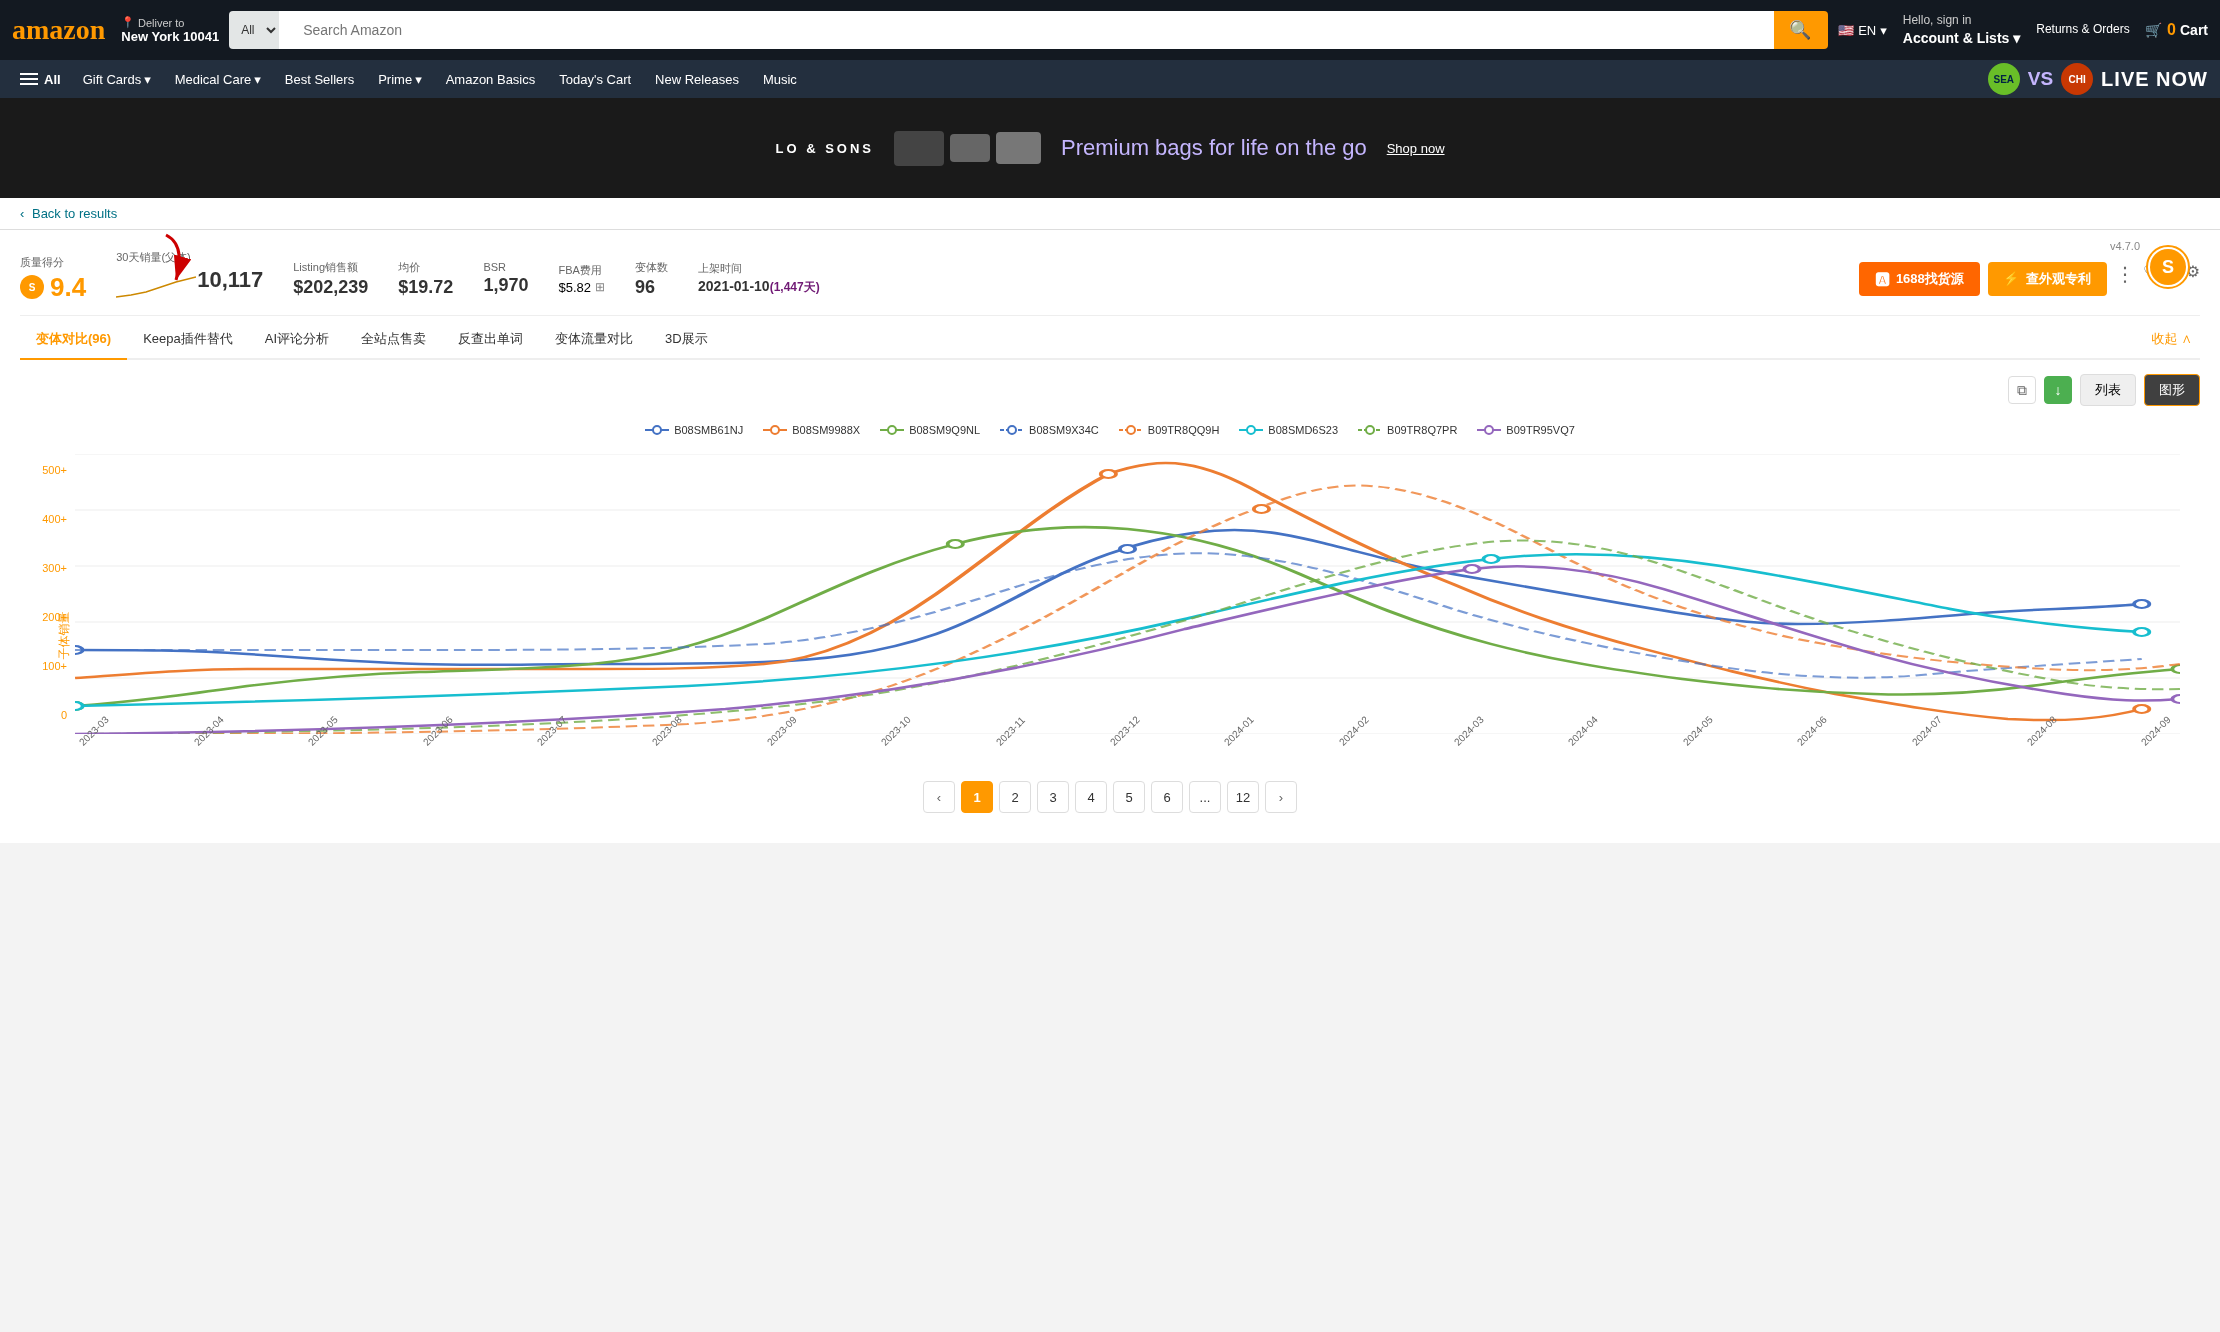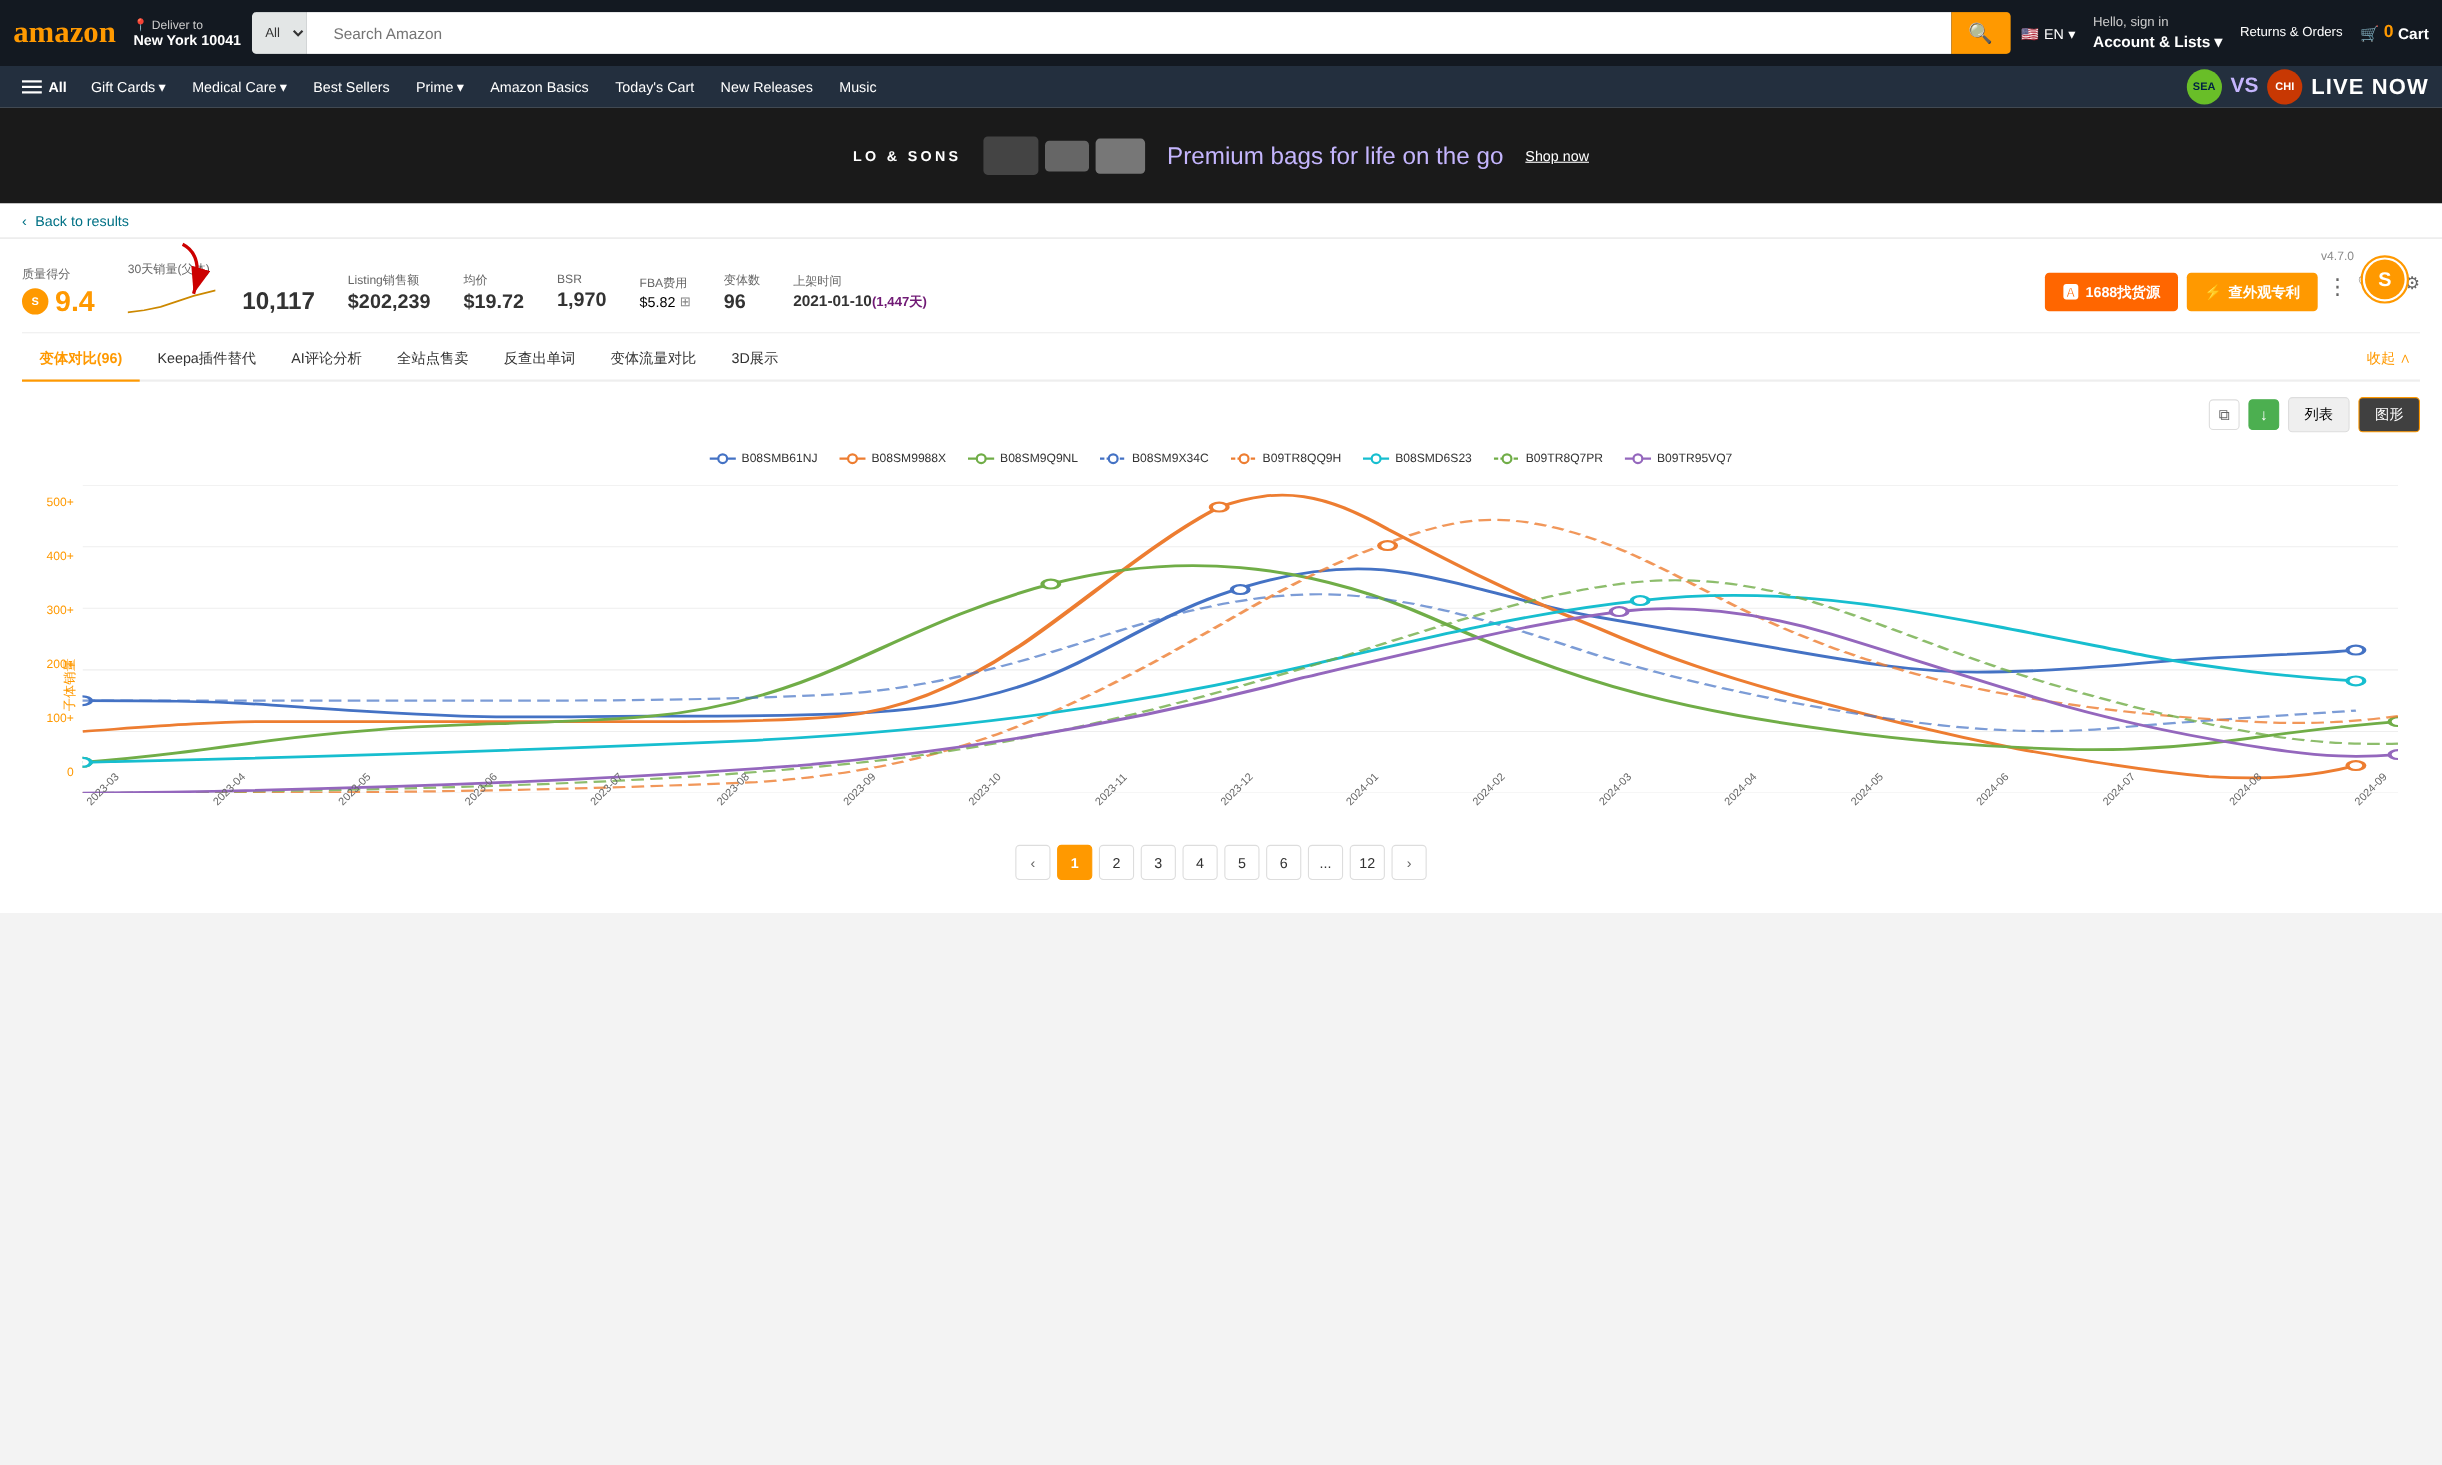--- a/index.html
+++ b/index.html
@@ -30,21 +30,21 @@
     .navbar .hamburger span { width: 18px; height: 2px; background: white; display: block; }
     .nav-item { color: white; padding: 6px 10px; font-size: 13px; cursor: pointer; white-space: nowrap; display: flex; align-items: center; gap: 3px; }
     .navbar-right { margin-left: auto; display: flex; align-items: center; gap: 8px; }
     .live-now { color: white; font-size: 20px; font-weight: 900; letter-spacing: 1px; }
     .vs-text { color: #c4b5fd; font-weight: bold; font-size: 19px; }
     .team-icon { width: 32px; height: 32px; border-radius: 50%; display: flex; align-items: center; justify-content: center; font-size: 10px; font-weight: bold; }
     .seahawks { background: #69be28; color: #002244; }
     .bears { background: #c83803; color: white; }
     
     
-    .banner { background: #1a1a1a; height: 87px; display: flex; align-items: center; justify-content: center; gap: 20px; padding: 0 56px; }
+    .banner { background: #1a1a1a; height: 100px; display: flex; align-items: center; justify-content: center; gap: 20px; padding: 0 56px; }
     .banner-bags { display: flex; gap: 6px; align-items: center; }
     .banner-text { color: #c4b5fd; font-size: 22px; font-weight: 300; }
     .banner-cta { color: white; font-size: 13px; text-decoration: underline; cursor: pointer; }
     
     
     .back-bar { background: white; padding: 8px 20px; color: #007185; font-size: 13px; cursor: pointer; border-bottom: 1px solid #ddd; }
     .back-bar span { margin-right: 4px; }
     
     
     .main { background: white; padding: 10px 20px; }
@@ -218,21 +218,21 @@
 
       <svg width="80" height="70" style="position:absolute;top:-20px;left:0;pointer-events:none;z-index:5;">
         <defs>
           <marker id="arrowhead" markerWidth="8" markerHeight="6" refX="8" refY="3" orient="auto">
             <polygon points="0 0, 8 3, 0 6" fill="#cc0000"></polygon>
           </marker>
         </defs>
         <path d="M 50 5 Q 70 15 60 50" stroke="#cc0000" stroke-width="3" fill="none" marker-end="url(#arrowhead)"></path>
       </svg>
       <span class="stat-label">30天销量(父体)</span>
-      <div style="display:flex;align-items:center;gap:24px;">
+      <div style="display:flex;gap:1px;">
         <svg class="chart-mini" viewBox="0 0 80 40">
           <polyline points="0,30 15,28 30,25 45,20 60,15 80,10" fill="none" stroke="#cc8800" stroke-width="1.5"></polyline>
         </svg>
         <span class="stat-value large">10,117</span>
       </div>
     </div>
 
     <div class="stat-block">
       <span class="stat-label">Listing销售额</span>
       <span class="stat-value">$202,239</span>

